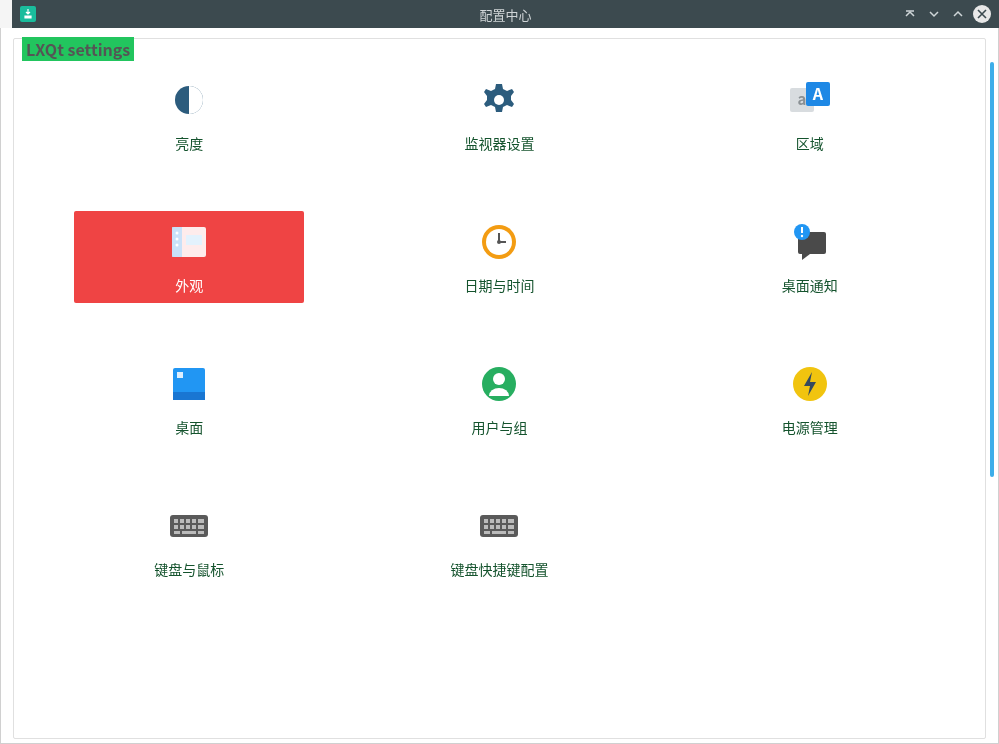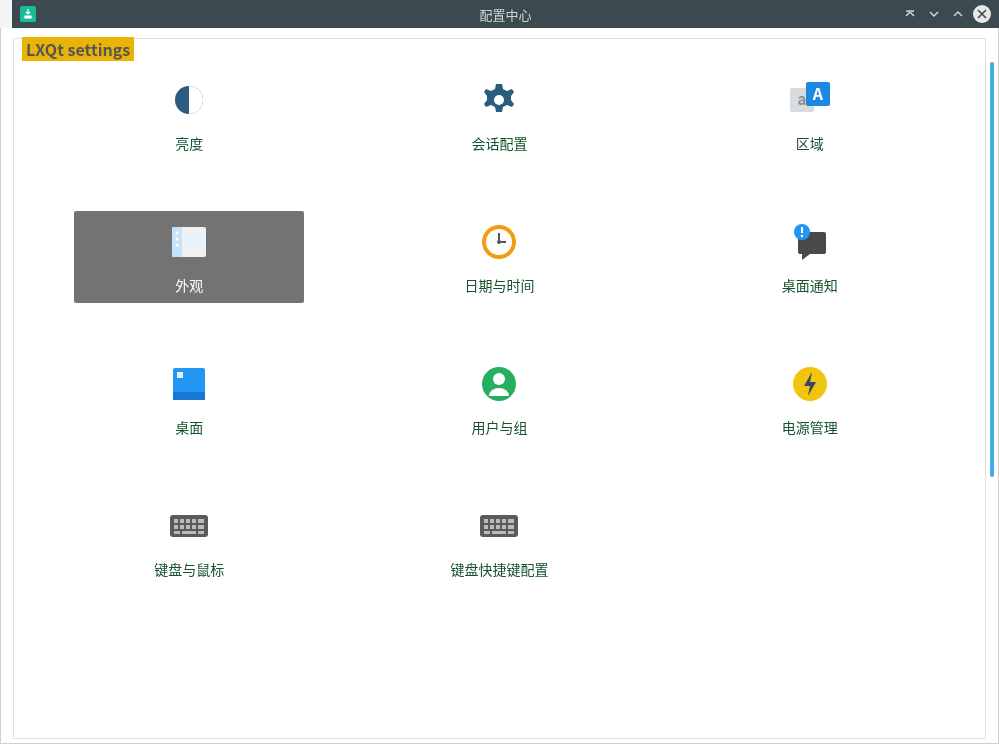--- a/index.html
+++ b/index.html
@@ -74,21 +74,21 @@
   border: 1px solid #e0e0e0;
   border-radius: 2px;
   height: 100%;
   position: relative;
   padding: 24px 60px 20px 60px;
 }
 .groupbox-title {
   position: absolute;
   top: -2px;
   left: 8px;
-  background: #eab308;
+  background: #22c55e;
   padding: 0 4px;
   font-weight: bold;
   font-size: 16px;
   color: #555;
 }
 .grid {
   display: grid;
   grid-template-columns: repeat(3, 1fr);
   column-gap: 80px;
   row-gap: 50px;
@@ -110,21 +110,21 @@
   align-items: center;
   justify-content: center;
 }
 .item .label {
   font-size: 14px;
   color: #14532d;
   text-align: center;
   white-space: nowrap;
 }
 .item.selected {
-  background: #737373;
+  background: #ef4444;
 }
 .item.selected .label {
   color: #fff;
 }
 .scrollbar {
   position: absolute;
   right: 4px;
   top: 34px;
   bottom: 12px;
   width: 4px;
@@ -189,21 +189,21 @@
           <div class="item">
             <div class="icon-box">
               <svg width="40" height="40" viewBox="0 0 40 40">
                 <g fill="#2c5c7d">
                   <circle cx="20" cy="20" r="6" fill="#fff"></circle>
                   <path d="M20 4 l3 0 l1 5 l4 2 l5 -2 l2 3 l-3 4 l0 4 l3 4 l-2 3 l-5 -2 l-4 2 l-1 5 l-3 0 l-3 0 l-1 -5 l-4 -2 l-5 2 l-2 -3 l3 -4 l0 -4 l-3 -4 l2 -3 l5 2 l4 -2 l1 -5 z" fill="#2c5c7d"></path>
                   <circle cx="20" cy="20" r="5" fill="#fff"></circle>
                 </g>
               </svg>
             </div>
-            <div class="label">会话配置</div>
+            <div class="label">监视器设置</div>
           </div>
           <div class="item">
             <div class="icon-box">
               <svg width="44" height="40" viewBox="0 0 44 40">
                 <rect x="2" y="8" width="24" height="24" rx="2" fill="#d8dcdf"></rect>
                 <text x="14" y="25" font-size="15" text-anchor="middle" fill="#8a9094" font-weight="bold">a</text>
                 <rect x="18" y="2" width="24" height="24" rx="2" fill="#1e88e5"></rect>
                 <text x="30" y="20" font-size="16" text-anchor="middle" fill="#fff" font-weight="bold">A</text>
               </svg>
             </div>

